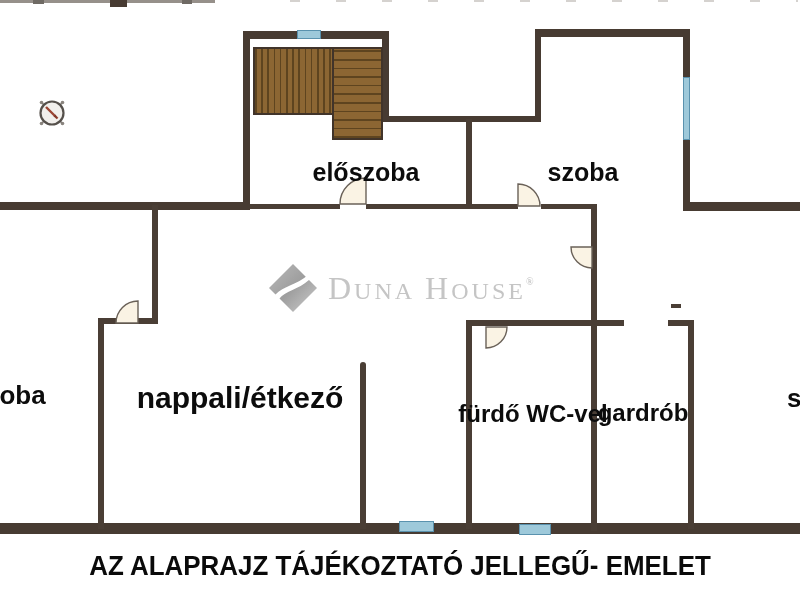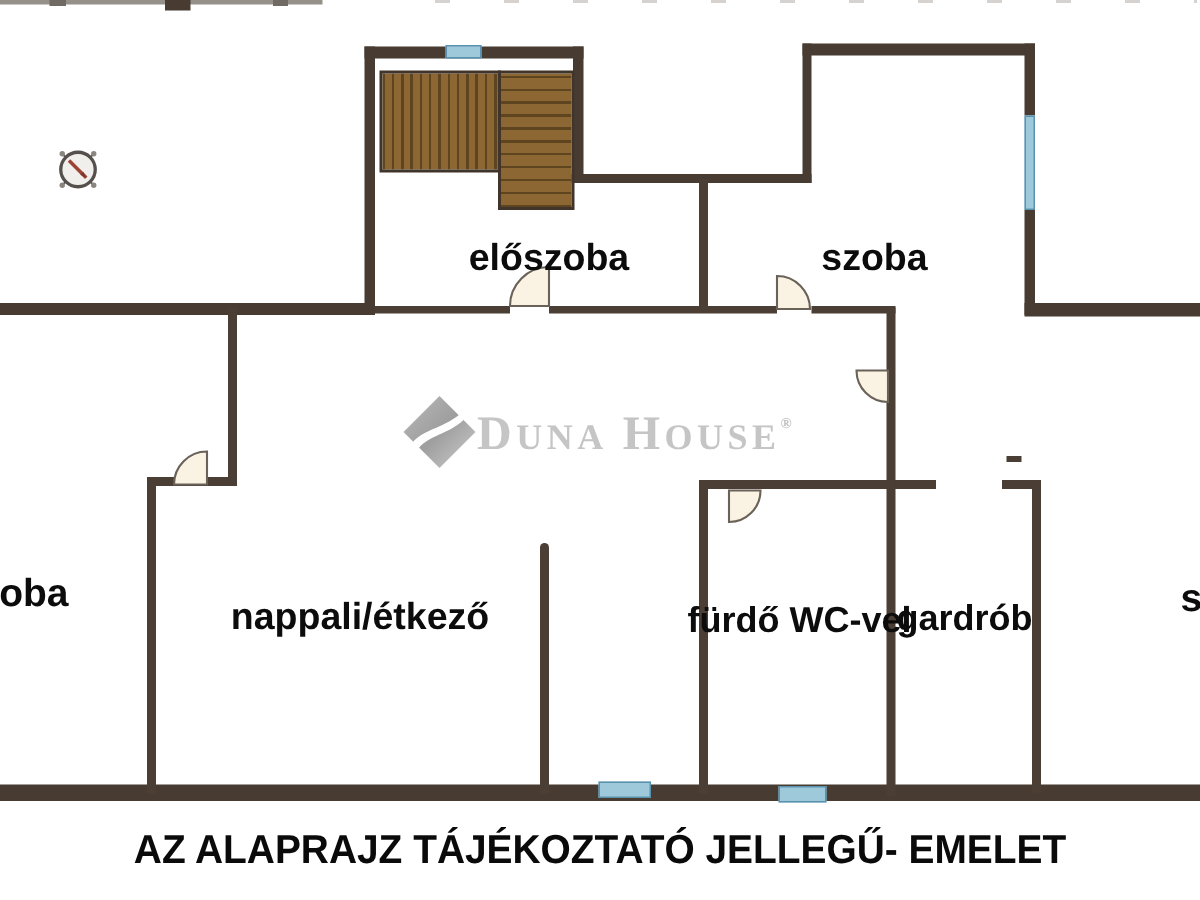--- a/index.html
+++ b/index.html
@@ -13,21 +13,21 @@
   .stairs.vtread{background:repeating-linear-gradient(90deg,#5e441f 0 1.6px,#8c6633 1.6px 6.2px);}
   .stairs.htread{background:repeating-linear-gradient(0deg,#5e441f 0 1.6px,#8c6633 1.6px 8.6px);}
   .room-label{position:absolute;font-weight:bold;color:#0c0c0c;white-space:nowrap;}
   .centered{transform:translateX(-50%);margin-top:16px;}
   .topmark{position:absolute;}
   .faint-dashes{position:absolute;left:290px;top:0;width:508px;height:2px;
       background:repeating-linear-gradient(90deg,#d5d2cf 0 10px,rgba(0,0,0,0) 10px 46px);}
   #svglayer{position:absolute;left:0;top:0;width:800px;height:600px;}
   .watermark{position:absolute;left:268px;top:263px;display:flex;align-items:center;
       color:#c3c3c3;font-family:"Liberation Serif","DejaVu Serif",serif;}
-  .wm-text{letter-spacing:3px;font-size:24px;line-height:1;white-space:nowrap;color:#c5c5c5;font-weight:bold;}
+  .wm-text{margin-left:10px;letter-spacing:3px;font-size:24px;line-height:1;white-space:nowrap;color:#c5c5c5;}
   .wm-text .big{font-size:32px;}
   .wm-text .sp{display:inline-block;width:10px;}
   .wm-reg{font-size:10px;vertical-align:14px;letter-spacing:0;color:#bcbcbc;}
   .caption{position:absolute;left:0;top:551px;width:800px;text-align:center;
       font-weight:bold;font-size:27px;color:#0a0a0a;letter-spacing:0px;
       transform:scaleX(0.96);}
 </style>
 </head>
 <body>
 
@@ -106,20 +106,20 @@
       <circle cx="62.5" cy="123.5" r="1.8" fill="#8a857f"></circle>
       <circle cx="52" cy="113" r="11.5" fill="#f1efec" stroke="#55504b" stroke-width="2.2"></circle>
       <line x1="46" y1="107" x2="57.5" y2="118.5" stroke="#9c4534" stroke-width="2.4"></line>
       <path d="M57.5,118.5 L53.5,116.5 L55.5,114.5 Z" fill="#7e372a"></path>
     </g>
   </svg>
 
   <div class="room-label centered" style="left:366px;top:142px;font-size:25px;">előszoba</div>
   <div class="room-label centered" style="left:583px;top:142px;font-size:25px;">szoba</div>
   <div class="room-label" style="left:-28px;top:380px;font-size:26px;">szoba</div>
-  <div class="room-label centered" style="left:240px;top:381px;font-size:25px;">nappali/étkező</div>
+  <div class="room-label centered" style="left:240px;top:365px;font-size:30px;">nappali/étkező</div>
   <div class="room-label centered" style="left:533px;top:384px;font-size:24px;">fürdő WC-vel</div>
   <div class="room-label centered" style="left:643px;top:383px;font-size:24px;">gardrób</div>
   <div class="room-label" style="left:787px;top:383px;font-size:26px;">szoba</div>
 
   <div class="caption">AZ ALAPRAJZ TÁJÉKOZTATÓ JELLEGŰ- EMELET</div>
 
 </div>
 
 </body></html>

